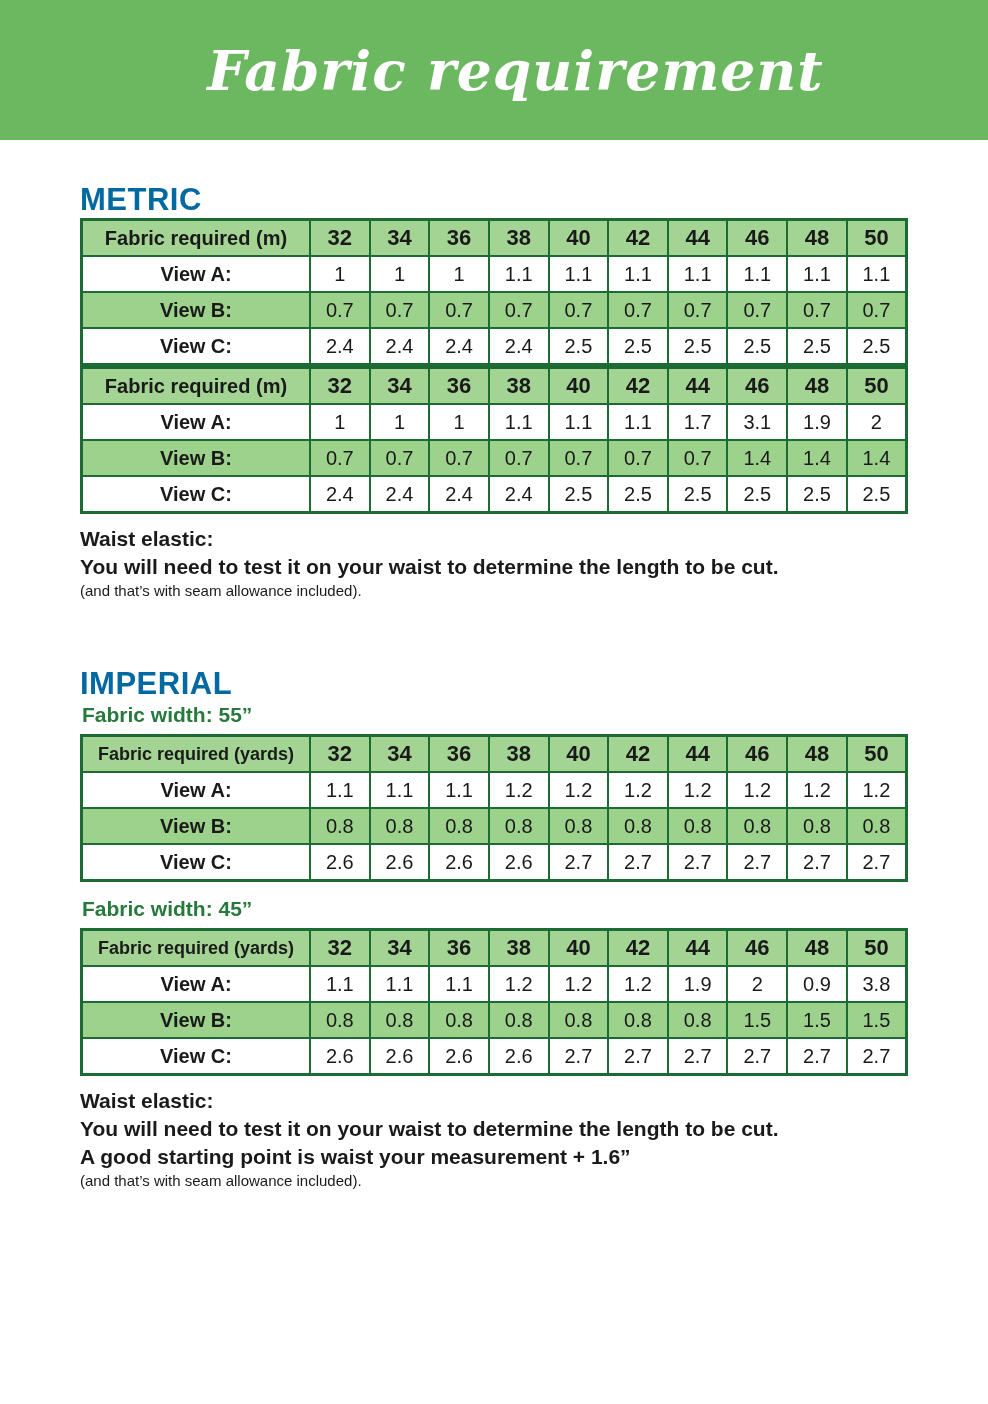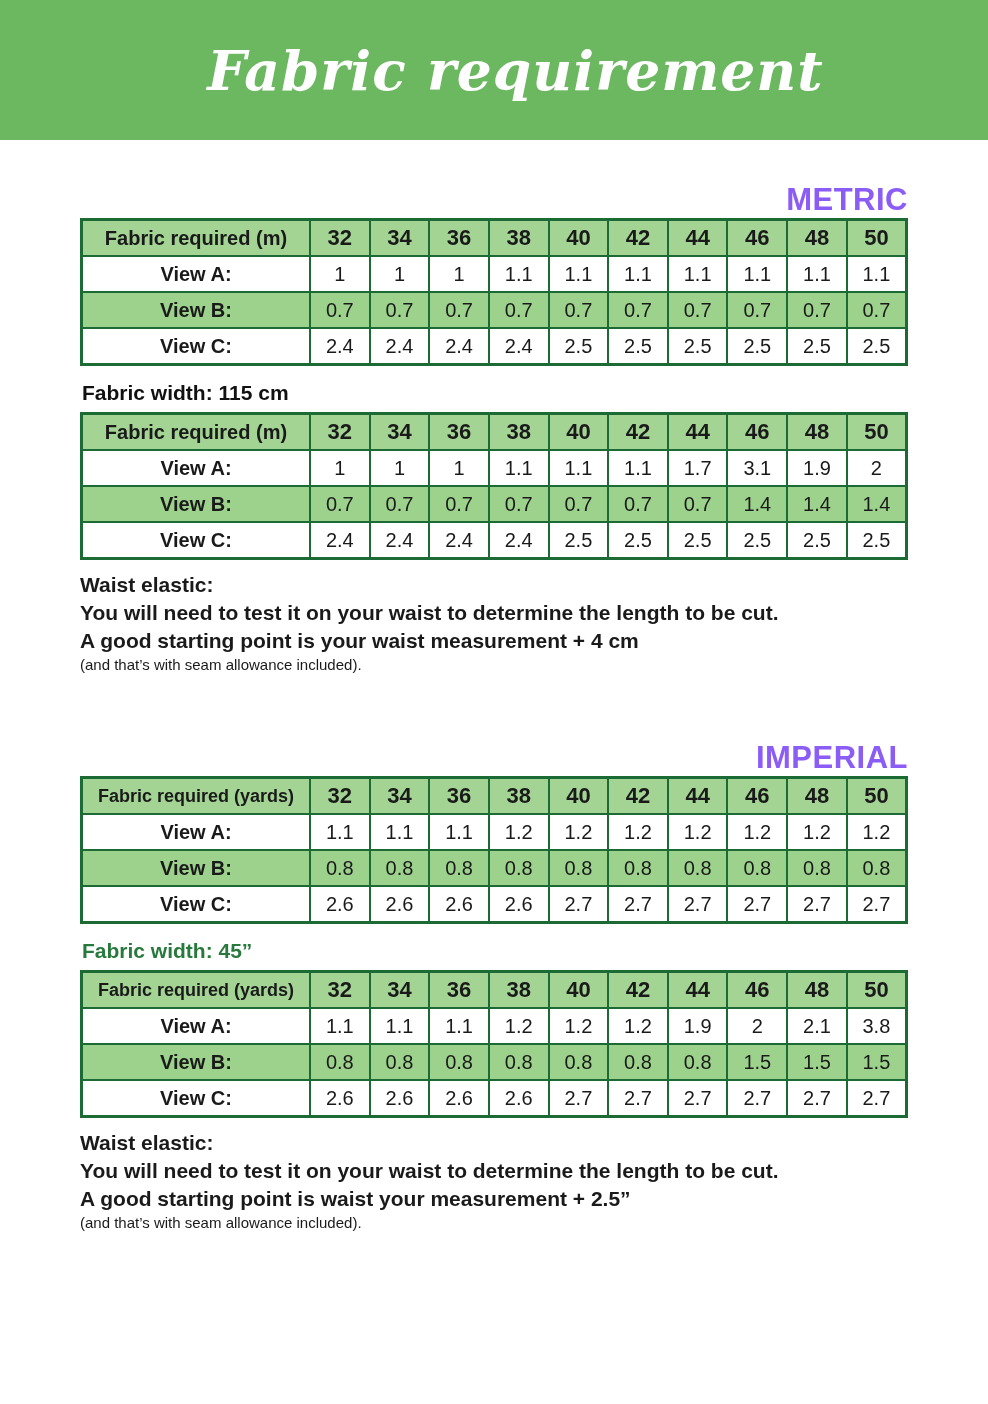--- a/index.html
+++ b/index.html
@@ -31,22 +31,22 @@
     font-size: 55px;
     letter-spacing: 1px;
     margin-left: 43px;
   }
 
   
   main { padding: 0 80px; }
 
   .section-heading {
     margin: 0;
-    text-align: right;
-    color: #8b5cf6;
+    text-align: left;
+    color: #0369a1;
     font-size: 31px;
     font-weight: 800;
     letter-spacing: 0.5px;
   }
   .section-heading.metric   { margin-top: 42px; }
   .section-heading.imperial { margin-top: 66px; }
 
   .fw-label {
     margin: 0;
     color: #27793c;
@@ -167,21 +167,20 @@
             <td class="num">2.5</td>
             <td class="num">2.5</td>
             <td class="num">2.5</td>
             <td class="num">2.5</td>
             <td class="num">2.5</td>
             <td class="num">2.5</td>
           </tr>
       </tbody>
     </table>
 
-    <h3 class="fw-label dark mt-md">Fabric width: 115 cm</h3>
     <table class="fabric">
       <thead>
         <tr>
           <th class="corner">Fabric required (m)</th>
         <th class="size">32</th>
             <th class="size">34</th>
             <th class="size">36</th>
             <th class="size">38</th>
             <th class="size">40</th>
             <th class="size">42</th>
@@ -230,28 +229,28 @@
             <td class="num">2.5</td>
             <td class="num">2.5</td>
             <td class="num">2.5</td>
           </tr>
       </tbody>
     </table>
 
     <div class="note">
       <p class="n-title">Waist elastic:</p>
       <p class="n-line">You will need to test it on your waist to determine the length to be cut.</p>
-      <p class="n-line">A good starting point is your waist measurement + 4 cm</p>
       <p class="n-small">(and that’s with seam allowance included).</p>
     </div>
   </section>
 
   <section>
     <h2 class="section-heading imperial">IMPERIAL</h2>
 
+    <h3 class="fw-label mt-sm">Fabric width: 55”</h3>
     <table class="fabric small">
       <thead>
         <tr>
           <th class="corner">Fabric required (yards)</th>
         <th class="size">32</th>
             <th class="size">34</th>
             <th class="size">36</th>
             <th class="size">38</th>
             <th class="size">40</th>
             <th class="size">42</th>
@@ -325,21 +324,21 @@
         <tr>
           <td class="rowlabel">View A:</td>
         <td class="num">1.1</td>
             <td class="num">1.1</td>
             <td class="num">1.1</td>
             <td class="num">1.2</td>
             <td class="num">1.2</td>
             <td class="num">1.2</td>
             <td class="num">1.9</td>
             <td class="num">2</td>
-            <td class="num">2.1</td>
+            <td class="num">0.9</td>
             <td class="num">3.8</td>
           </tr>
         <tr class="highlight">
           <td class="rowlabel">View B:</td>
         <td class="num">0.8</td>
             <td class="num">0.8</td>
             <td class="num">0.8</td>
             <td class="num">0.8</td>
             <td class="num">0.8</td>
             <td class="num">0.8</td>
@@ -360,18 +359,18 @@
             <td class="num">2.7</td>
             <td class="num">2.7</td>
             <td class="num">2.7</td>
           </tr>
       </tbody>
     </table>
 
     <div class="note">
       <p class="n-title">Waist elastic:</p>
       <p class="n-line">You will need to test it on your waist to determine the length to be cut.</p>
-      <p class="n-line">A good starting point is waist your measurement + 2.5”</p>
+      <p class="n-line">A good starting point is waist your measurement + 1.6”</p>
       <p class="n-small">(and that’s with seam allowance included).</p>
     </div>
   </section>
 
 </main>
 
 </body></html>

